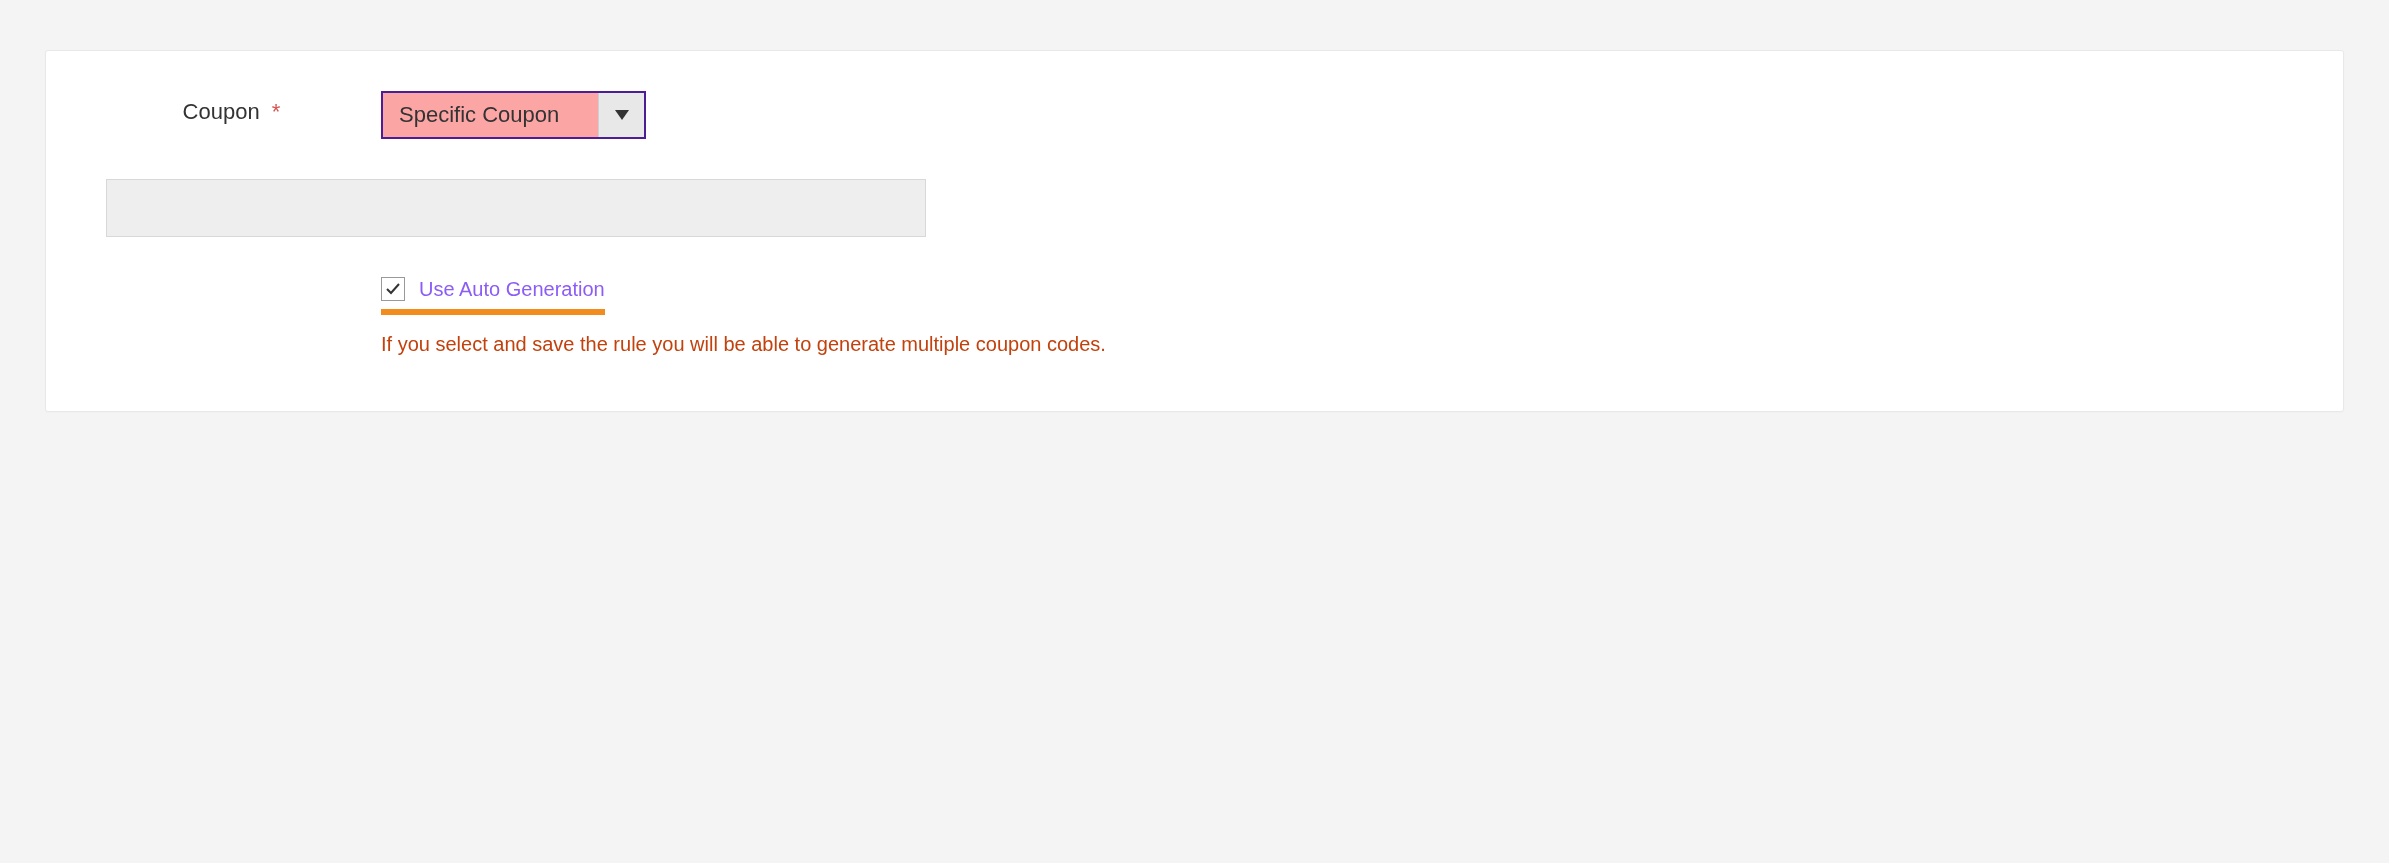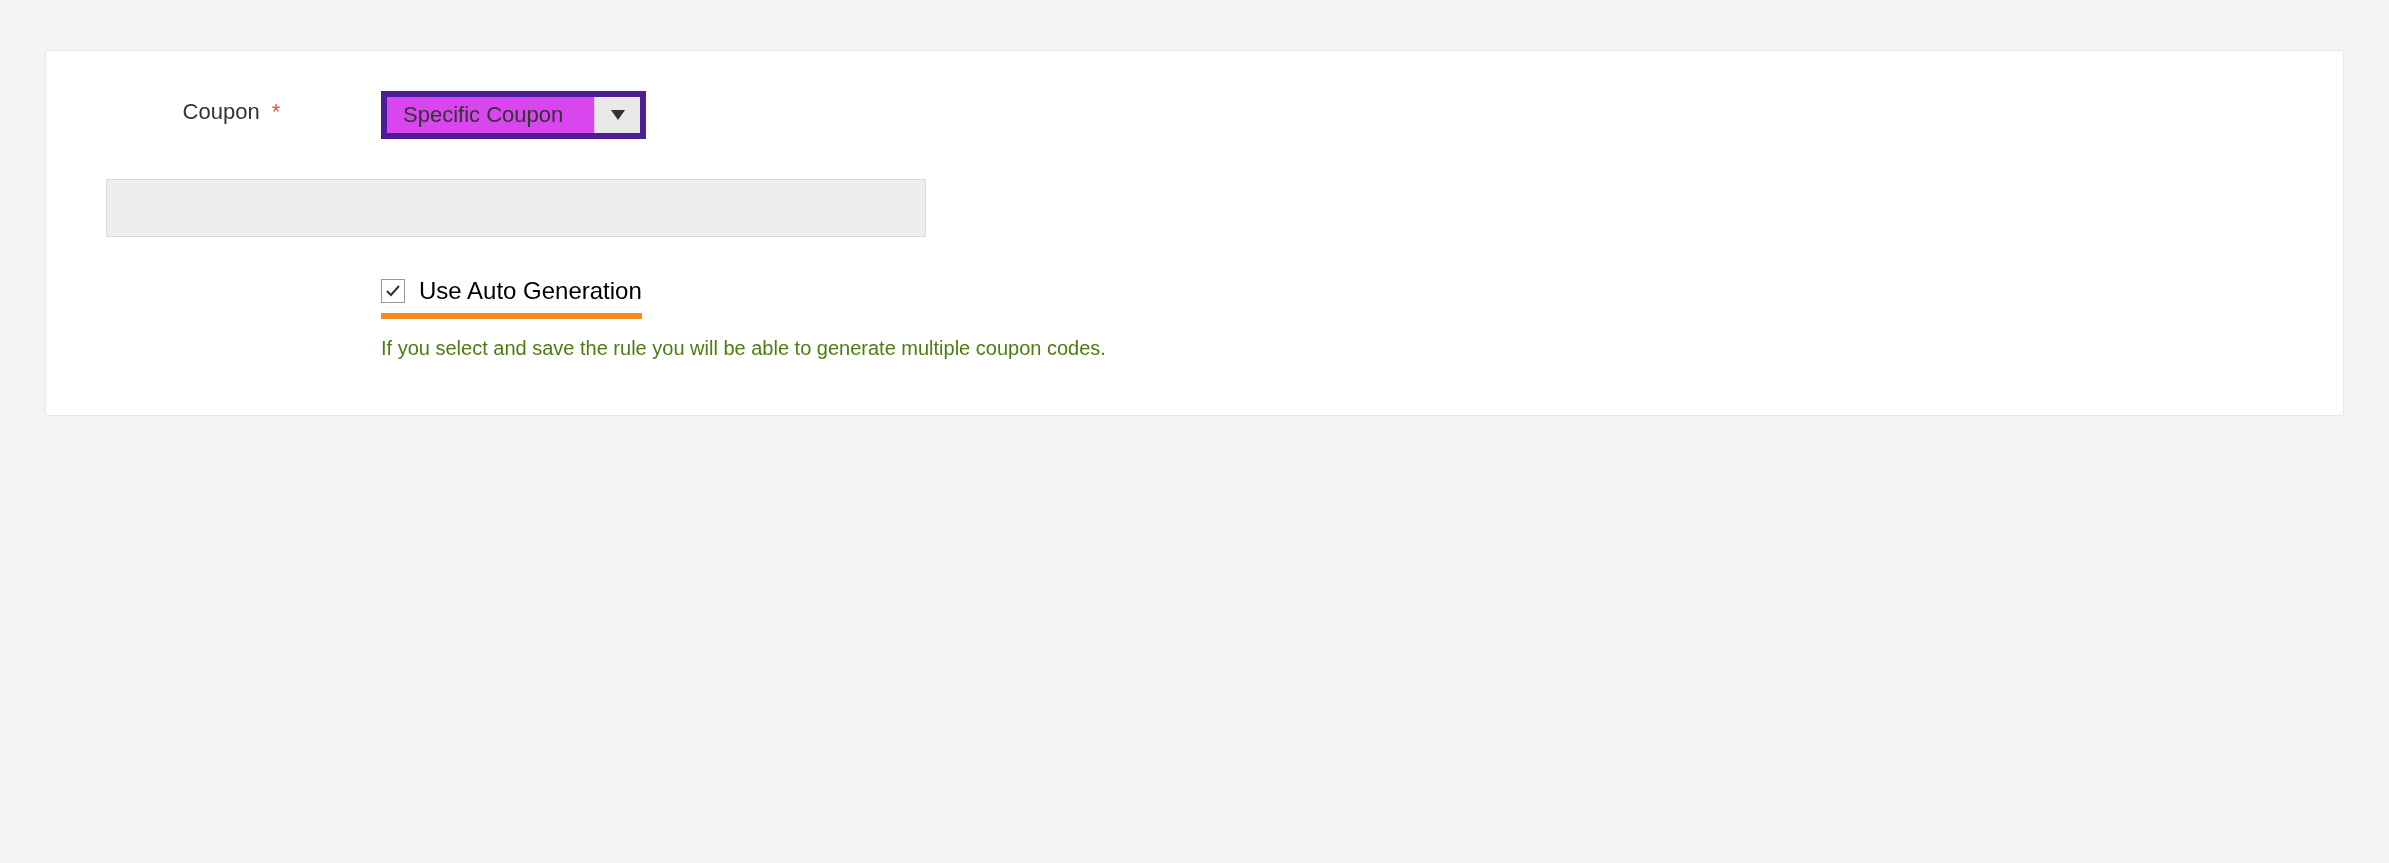--- a/index.html
+++ b/index.html
@@ -44,24 +44,24 @@
       margin-left: 6px;
       font-size: 22px;
     }
     .field-col {
       flex: 1;
       display: flex;
       flex-direction: column;
     }
     .select-wrapper {
       display: inline-flex;
-      border: 6px solid #4c1d95;
+      border: 2px solid #4c1d95;
       height: 48px;
       width: 265px;
-      background: #d946ef;
+      background: #fca5a5;
     }
     .select-text {
       flex: 1;
       display: flex;
       align-items: center;
       padding: 0 16px;
       font-size: 22px;
       color: #333;
     }
     .select-arrow {
@@ -102,26 +102,26 @@
       display: flex;
       align-items: center;
       justify-content: center;
       cursor: pointer;
     }
     .checkbox svg {
       width: 16px;
       height: 14px;
     }
     .checkbox-label {
-      font-size: 24px;
-      color: #000000;
+      font-size: 20px;
+      color: #8b5cf6;
     }
     .help-text {
       font-size: 20px;
-      color: #4d7c0f;
+      color: #c2410c;
     }
   </style>
 </head>
 <body>
 
 <div class="panel">
 
   <div class="form-row">
     <div class="label-col">
       <span>Coupon</span>

